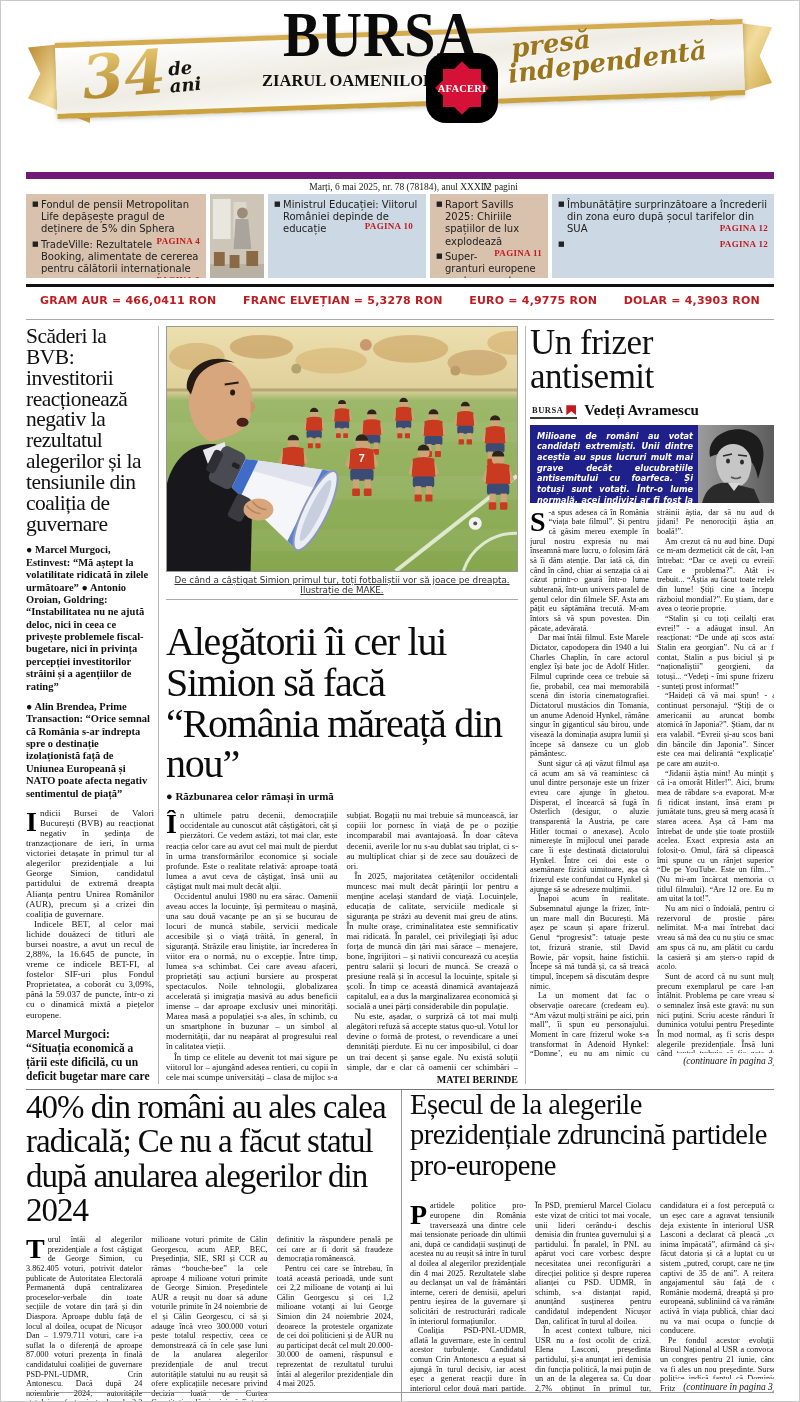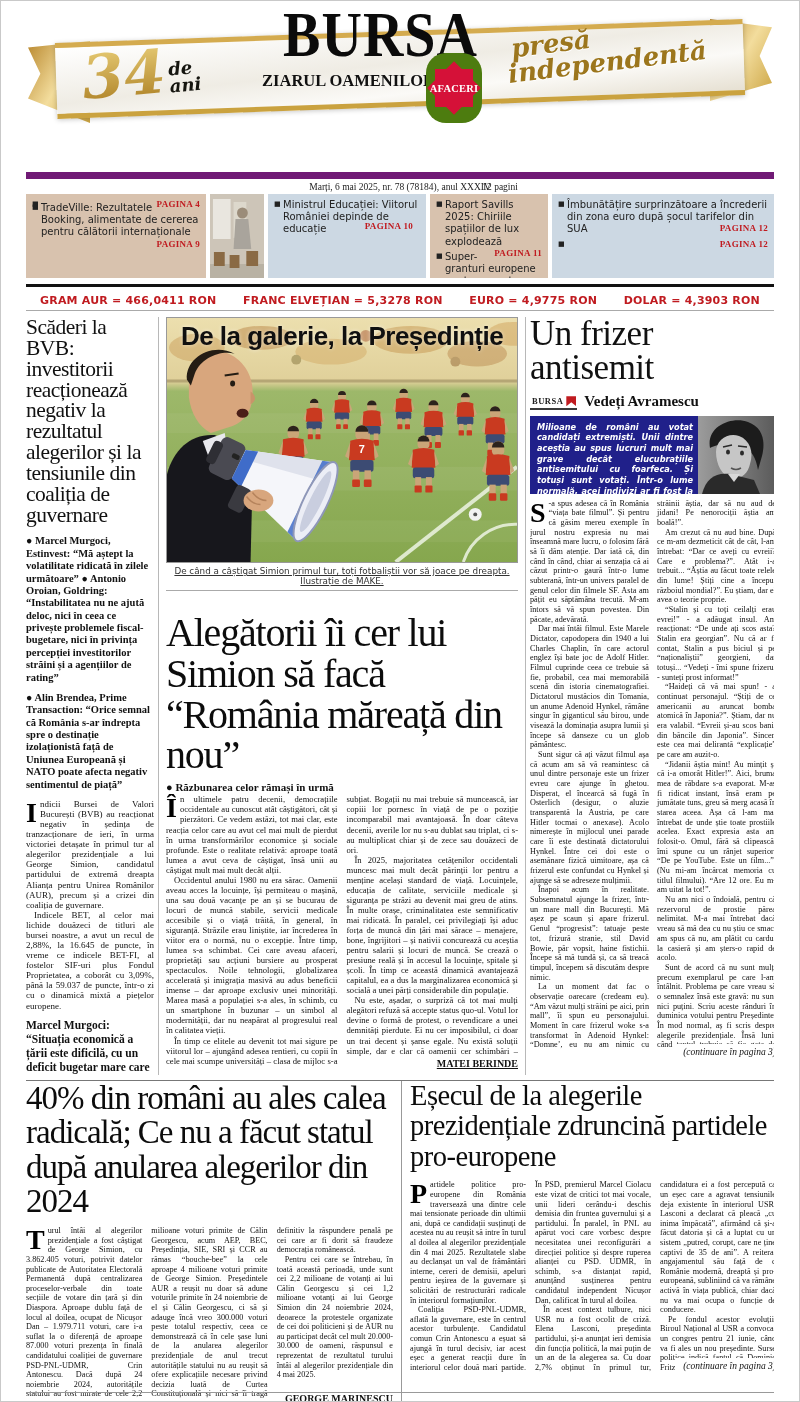--- a/index.html
+++ b/index.html
@@ -23,22 +23,22 @@
   .y34 { font:italic 700 60px/1 "DejaVu Serif", serif;
          background:linear-gradient(180deg,#ecd27c,#a87a1e);
          -webkit-background-clip:text; background-clip:text; color:transparent; }
   .deani { display:inline-block; font:italic 700 18px/0.95 "DejaVu Serif", serif; color:#15150f;
            vertical-align:top; margin:20px 0 0 3px; }
   .deani span { display:block; }
   .brand { position:absolute; left:50%; top:0; transform:translateX(-60%) scaleY(1.12);
            font:700 56px/1 "Liberation Serif", serif; letter-spacing:1px; color:#0b0b0b; z-index:3; }
   .subt { position:absolute; left:50%; top:66px; transform:translateX(-69%);
           font:700 16.5px/1 "Liberation Serif", serif; white-space:nowrap; z-index:3; }
-  .logo { position:absolute; left:calc(50% + 26px); top:46px; width:56px; height:70px;
-          background:#4d7c0f; z-index:6;border-radius:20px; }
+  .logo { position:absolute; left:calc(50% + 26px); top:46px; width:72px; height:70px;
+          background:#000000; z-index:6;border-radius:20px; }
   .logo .s1,.logo .s2 { position:absolute; left:50%; top:50%; width:38px; height:38px;
           background:#d51138; transform:translate(-50%,-50%); }
   .logo .s2 { transform:translate(-50%,-50%) rotate(45deg); }
   .logo .lw { position:absolute; inset:0; display:flex; align-items:center; justify-content:center;
           font:700 10.5px "Liberation Serif", serif; color:#fff; z-index:2; letter-spacing:.2px; }
   .slogan { position:absolute; right:68px; top:18px; transform:rotate(-7deg);
             font:italic 700 26px/0.95 "DejaVu Serif", serif; color:#9c761d; z-index:3;
             text-shadow:0 1px 0 #fff; }
   .slogan .l1 { display:block; margin-left:6px; }
   .dateline { position:relative; border-top:7px solid #701a75; padding:3px 0 4px;
@@ -52,21 +52,21 @@
   .sbox.tan { background:var(--tan); } .sbox.blue { background:var(--blue); }
   .strip-item { position:relative; padding-left:9px; margin-bottom:3px; }
   .blt { position:absolute; left:0; top:1px; font-size:7px; }
   .pg { float:right; color:var(--red); font:700 9px "Liberation Serif", serif;
         letter-spacing:.3px; margin-left:4px; }
   .sbox.single .pg { float:none; position:absolute; bottom:5px; right:7px; }
   .strip-photo { flex:0 0 54px; overflow:hidden; }
 
   
   .ticker { display:flex; justify-content:space-between; border-top:3px solid #111;
-            border-bottom:1px solid #aaa; padding:7px 14px 3px;
+            border-bottom:1px solid #aaa; padding:7px 14px 12px;
             font:700 11px "DejaVu Sans", sans-serif; color:var(--red); letter-spacing:.2px; }
 
   
   .main { display:grid; grid-template-columns:128px 368px 246px; gap:0 4px;
           margin-top:6px; height:758px; overflow:hidden; }
   .colC { border-left:1px solid #b8b8b8; border-right:1px solid #b8b8b8; padding:0 7px; }
 
   .colL h2 { font:400 21.5px/0.97 "Liberation Serif", serif; letter-spacing:-.5px; margin-bottom:10px; }
   .deck { font:700 10.5px/1.18 "Liberation Serif", serif; margin-bottom:8px; }
   .body { font:400 9px/1.12 "Liberation Serif", serif; text-align:justify; }
@@ -80,21 +80,21 @@
 
   
   .illo { position:relative; width:100%; height:246px; border:1px solid #999; overflow:hidden; }
   .illo svg { display:block; width:100%; height:100%; }
   .illo-title { position:absolute; top:5px; width:100%; text-align:center;
                 font:700 26px/1 "Liberation Sans", sans-serif; letter-spacing:-.5px; color:#101010;
                 text-shadow:0 0 4px rgba(255,255,255,.55); }
   figcaption { border-bottom:1px solid #aaa; padding:3px 0 4px; text-align:center;
                font:400 8.8px "DejaVu Sans", sans-serif; color:#333;text-decoration:underline; }
   .colC h1 { font:400 40px/1.02 "Liberation Serif", serif; letter-spacing:-1.2px; margin:22px 0 5px; color:#0c0c0c; }
-  .deck-big { font:700 11px/1.2 "Liberation Serif", serif; }
+  .deck-big { font:700 11px/1.2 "Liberation Serif", serif; margin-bottom:7px; }
   .bodywrap { position:relative; overflow:hidden; }
   .center-bodywrap { height:276px; }
   .cols2 { column-count:2; column-gap:9px; height:100%;
            font:400 8.6px/1.17 "Liberation Serif", serif; text-align:justify; }
   .cols2 p, .cols3 p, .colsF p { text-indent:8px; margin:0; }
   .flow { display:contents; }
   .endnote { position:absolute; right:0; bottom:0; background:#fff; padding:2px 0 0 8px; }
   .endnote .author { margin-top:0; }
 
   
@@ -112,21 +112,21 @@
   .portrait svg { display:block; width:100%; height:100%; }
   .frizer-bodywrap { height:560px; }
   .colsF { column-count:2; column-gap:8px; height:100%;
            font:400 8.2px/1.18 "Liberation Serif", serif; text-align:justify; }
 
   
   .bottom { display:grid; grid-template-columns:376px 366px; gap:8px 8px;
             border-top:1px solid #777; margin-top:5px; height:352px; overflow:hidden; }
   .bl { border-right:1px solid #999; padding-right:8px; }
   .bl h2 { font:400 33px/1.04 "Liberation Serif", serif; letter-spacing:-1px; margin-bottom:8px; color:#0c0c0c; }
-  .br h2 { font:400 28.5px/1.07 "Liberation Serif", serif; letter-spacing:-.5px; margin-bottom:8px; color:#0c0c0c; }
+  .br h2 { font:400 28.5px/1.07 "Liberation Serif", serif; letter-spacing:-.5px; margin-bottom:20px; color:#0c0c0c; }
   .bodywrap3 { height:192px; }
   .cols3 { column-count:3; column-gap:9px; height:100%;
            font:400 8.2px/1.17 "Liberation Serif", serif; text-align:justify; }
   .footer-rule { position:absolute; left:25px; right:25px; bottom:8px; border-top:1px solid #999; }
 </style>
 </head>
 <body>
 
 <div class="page">
 
@@ -150,21 +150,21 @@
     </div>
   </header>
   <div class="dateline">
     <span class="dl">Marți, 6 mai 2025, nr. 78 (78184), anul XXXIV</span>
     <span class="pages">12 pagini</span>
   </div>
 
   <section class="strip">
     <div class="sbox tan" style="flex:0 0 180px">
 
-    <div class="strip-item"><span class="blt">■</span> <span class="pg">PAGINA 4</span></div>
+    <div class="strip-item"><span class="blt">■</span><span class="txt">Fondul de pensii Metropolitan Life depășește pragul de deținere de 5% din Sphera</span> <span class="pg">PAGINA 4</span></div>
         <div class="strip-item"><span class="blt">■</span><span class="txt">TradeVille: Rezultatele Booking, alimentate de cererea pentru călătorii internaționale</span> <span class="pg">PAGINA 9</span></div>
       </div>
     <div class="strip-photo">
       <svg viewBox="0 0 55 84" width="54" height="84" preserveAspectRatio="none">
         <rect width="55" height="84" fill="#cdc5b8"></rect>
         <rect x="3" y="5" width="18" height="40" fill="#e9e6df"></rect>
         <rect x="24" y="8" width="13" height="36" fill="#ddd8cc"></rect>
         <circle cx="33" cy="19" r="5.5" fill="#9b8c79"></circle>
         <path d="M26,25 h13 l3,30 h-18 z" fill="#a9a49c"></path>
         <rect x="0" y="70" width="55" height="14" fill="#b9b2a4"></rect>
@@ -287,21 +287,20 @@
                 <polygon points="96,-18 108,-22 108,66 96,62" fill="#3f6cc9" opacity="0.85"></polygon>
                 <ellipse cx="108" cy="22" rx="12" ry="44" fill="#eceef6" stroke="#8e97b8" stroke-width="2"></ellipse>
                 <ellipse cx="108" cy="22" rx="6" ry="34" fill="#c9cedf"></ellipse>
                 <rect x="30" y="40" width="16" height="26" rx="4" fill="#3a3a40"></rect>
                 <rect x="12" y="14" width="8" height="5" rx="2" fill="#222"></rect>
               </g>
               <ellipse cx="92" cy="156" rx="15" ry="11" fill="#d8a67d"></ellipse>
               <path d="M80,152 q6,8 14,8 M86,148 q6,8 14,8" stroke="#b5835c" stroke-width="1.5" fill="none"></path>
             </g>
           </svg>
-          <div class="illo-title" actable="false">De la galerie, la Președinție</div>
         </div>
         <figcaption>De când a câștigat Simion primul tur, toți fotbaliștii vor să joace pe dreapta. Ilustrație de MAKE.</figcaption>
       </figure>
       <h1>Alegătorii îi cer lui Simion să facă “România măreață din nou”</h1>
       <p class="deck-big">● Răzbunarea celor rămași în urmă</p>
       <div class="bodywrap center-bodywrap">
         <div class="cols2">
           <p class="first"><span class="dc">Î</span><span>n ultimele patru decenii, democrațiile occidentale au cunoscut atât câștigători, cât și pierzători. Ce vedem astăzi, tot mai clar, este reacția celor care au avut cel mai mult de pierdut în urma transformărilor economice și sociale profunde. Este o realitate relativă: aproape toată lumea a avut ceva de câștigat, însă unii au câștigat mult mai mult decât alții.</span></p>
           <div class="flow">
             

